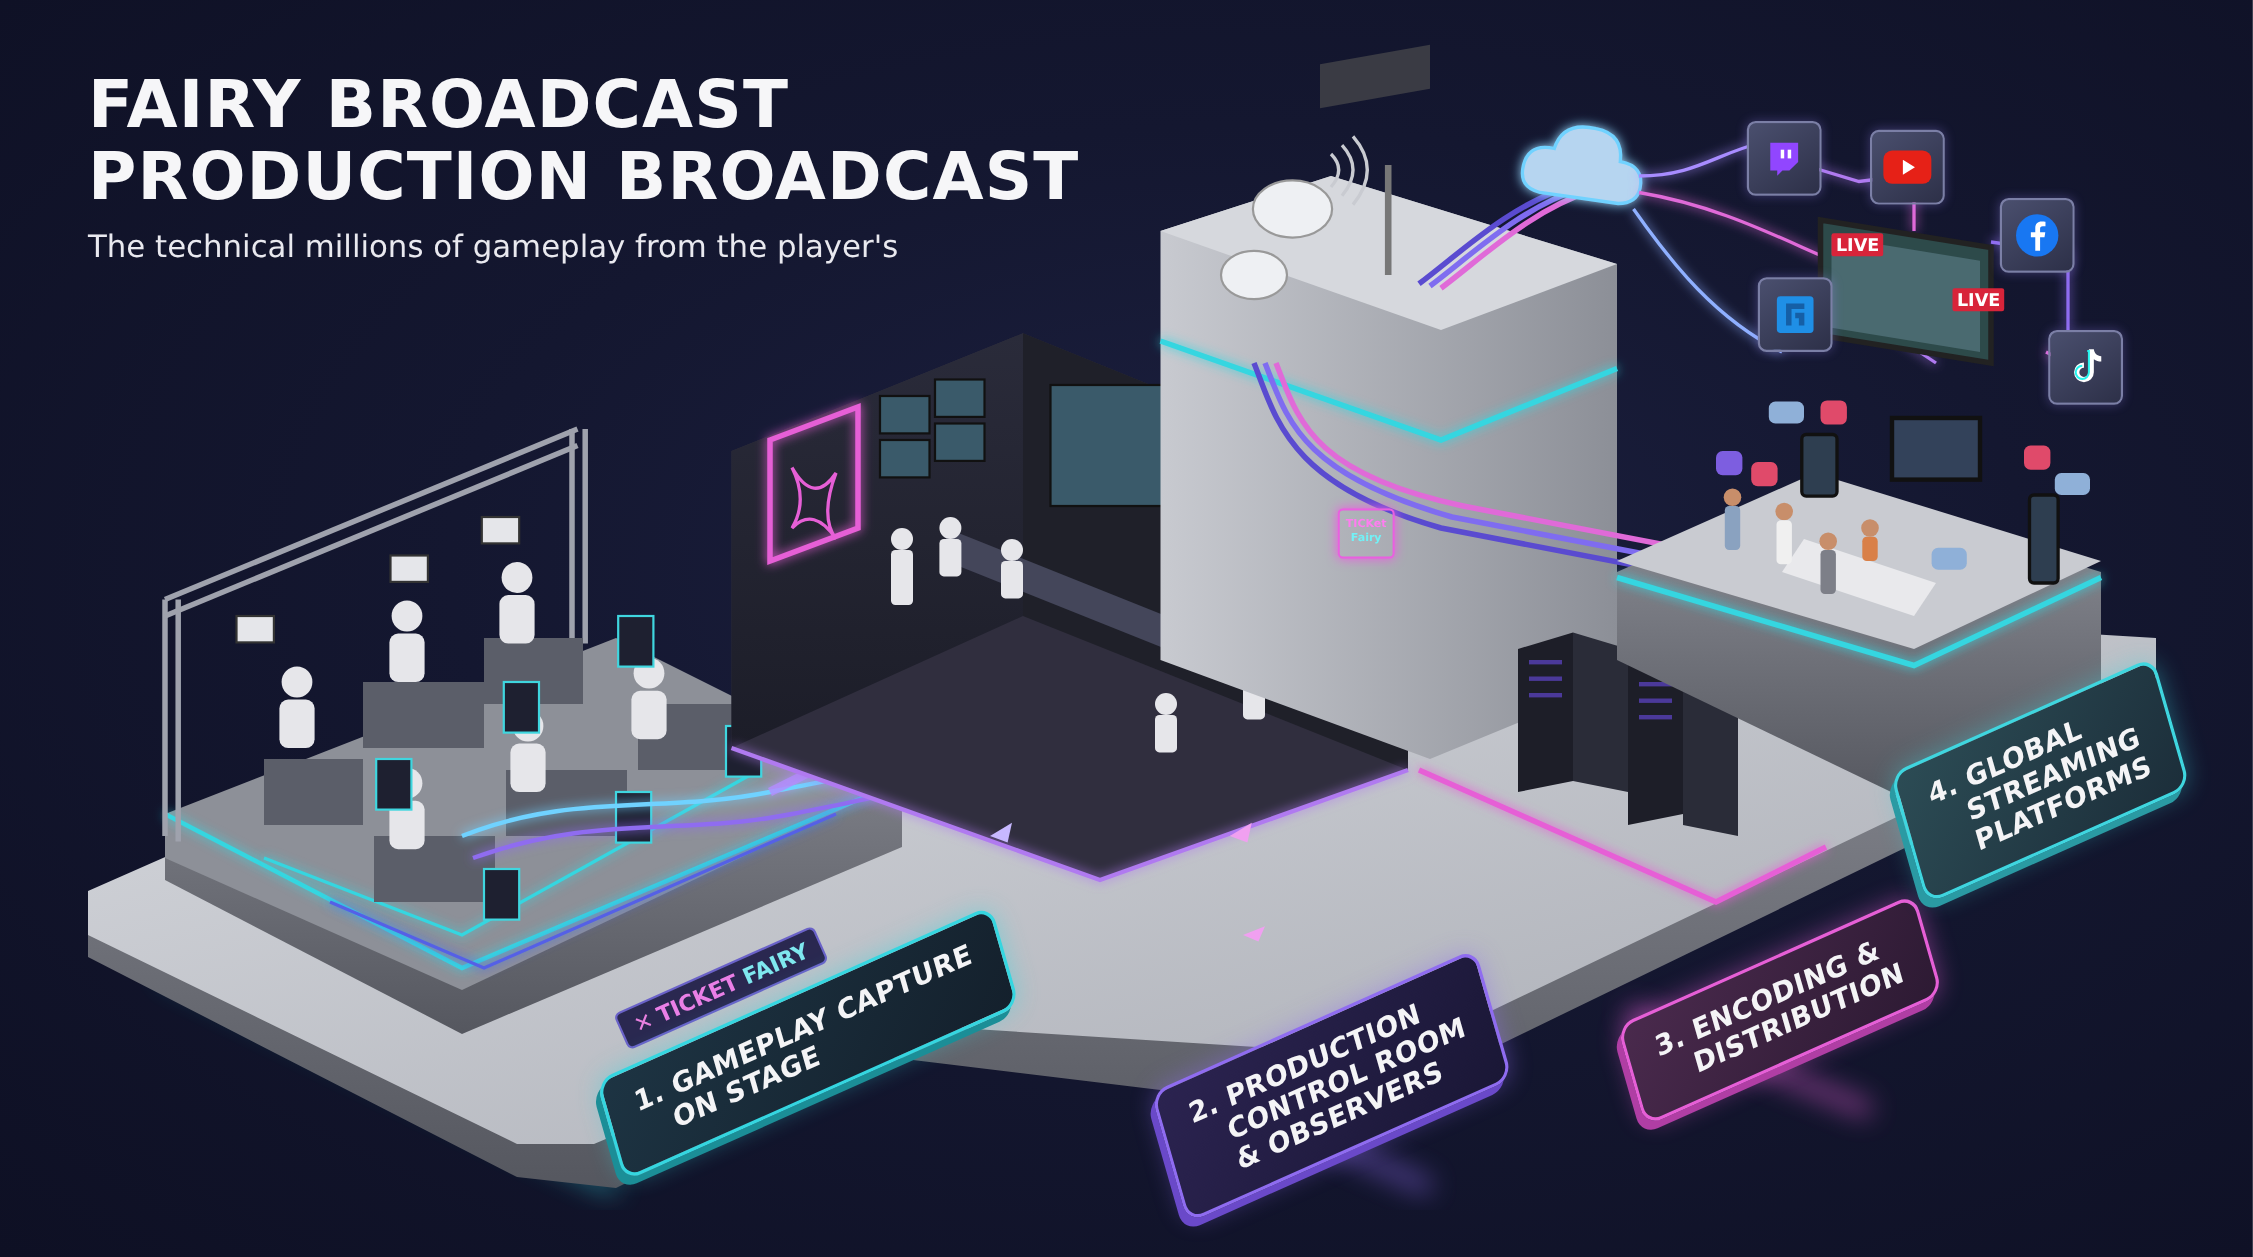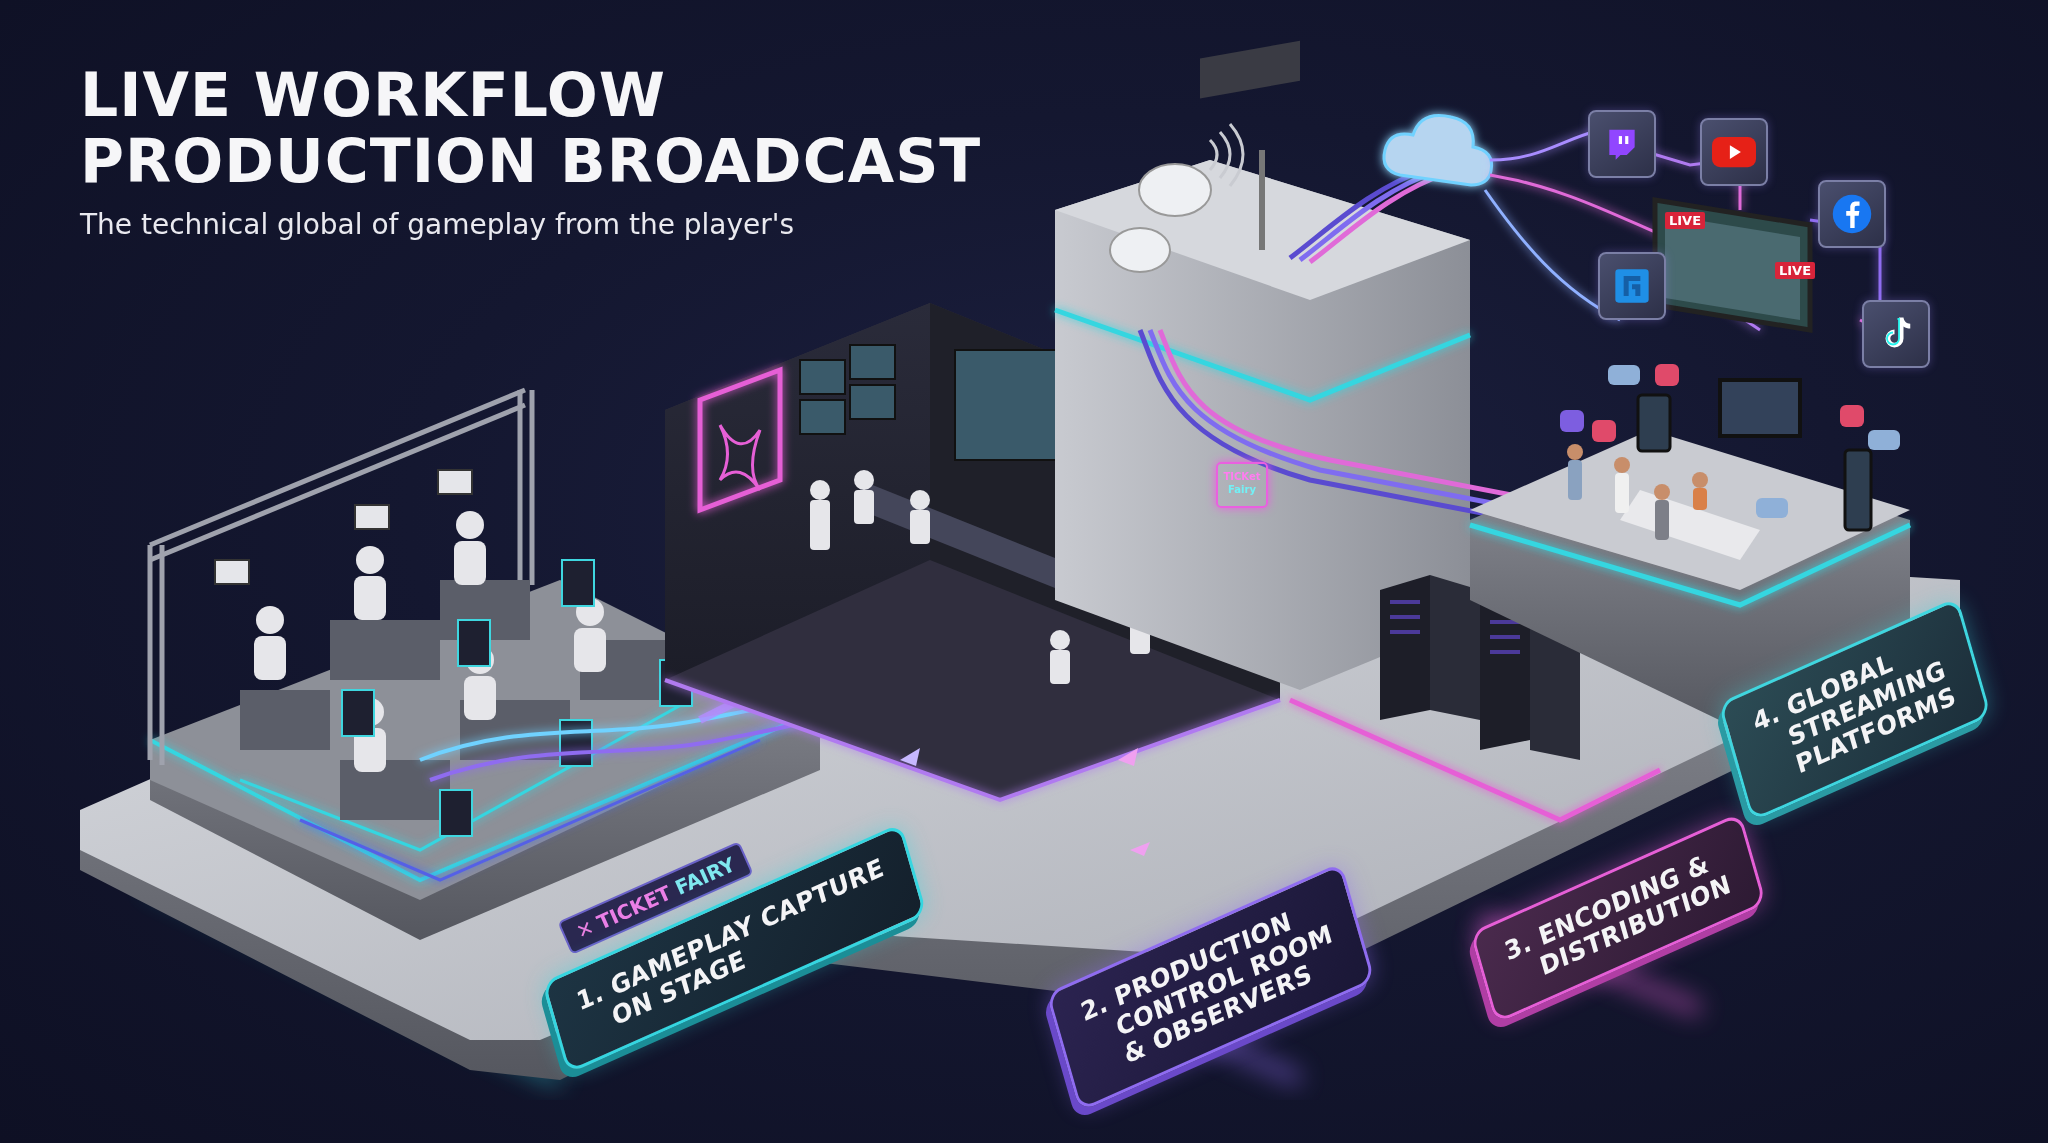--- a/index.html
+++ b/index.html
@@ -23,21 +23,21 @@
         border:3px solid #3fd6df;box-shadow:-6px 6px 0 #2a9aa3, 0 0 22px rgba(63,214,223,.4);}
   .brand{position:absolute;left:556px;top:880px;transform:rotate(-24deg);background:#2a2850;border:2px solid #6a62c8;
     border-radius:6px;padding:4px 12px;font-weight:bold;font-size:20px;}
   .brand .t1{color:#ea7fe6;}
   .brand .t2{color:#7fe8ef;}
   .brand .x{color:#e880e0;margin-right:6px;}
   .neon-sign{position:absolute;left:1216px;top:462px;width:52px;height:46px;border:2px solid #ea5fe0;border-radius:5px;
     box-shadow:0 0 10px #ea5fe0;font-size:10px;line-height:13px;text-align:center;font-weight:bold;padding-top:6px;box-sizing:border-box;}
   .neon-sign .a{color:#ff7cf0;display:block;}
   .neon-sign .b{color:#72f1f6;display:block;}
-  .live{position:absolute;font-size:13px;font-weight:bold;color:#fff;background:#d8243a;padding:1px 4px;border-radius:2px;}
+  .live{position:absolute;font-size:16px;font-weight:bold;color:#fff;background:#d8243a;padding:1px 4px;border-radius:2px;}
   .platform{position:absolute;width:64px;height:64px;border-radius:8px;background:linear-gradient(145deg,#4a4f6e,#2d3048);
     border:2px solid #7b7fa6;display:flex;align-items:center;justify-content:center;box-shadow:0 0 10px rgba(160,140,255,.3);}
 </style>
 </head>
 <body>
 
 <svg id="scene" width="2048" height="1143" viewBox="0 0 2048 1143">
   <defs>
     <linearGradient id="slab" x1="0" y1="0" x2="1" y2="1">
       <stop offset="0" stop-color="#d9dbe0"></stop>
@@ -267,25 +267,25 @@
     <path d="M1860 320 L1900 340" stroke="#e06ad8"></path>
   </g>
 
   <g>
     <path d="M1655 200 L1810 225 L1810 330 L1655 305 Z" fill="#2d4a4a" stroke="#222" stroke-width="5"></path>
     <path d="M1665 215 L1800 237 L1800 320 L1665 298 Z" fill="#4a6a70"></path>
   </g>
 </svg>
 
 <div id="title" class="abs">
-  <div>LIVE WORKFLOW</div>
+  <div>FAIRY BROADCAST</div>
   <div>PRODUCTION BROADCAST</div>
 </div>
 <div id="subtitle" class="abs">
-  <div>The technical global of gameplay from the player's</div>
+  <div>The technical millions of gameplay from the player's</div>
 </div>
 
 <div class="platform" style="left:1588px;top:110px;">
   <svg width="38" height="38" viewBox="0 0 24 24">
       <path d="M4 3h16v11l-5 5h-4l-3 3v-3H4z" fill="#9146ff"></path>
       <rect x="10" y="7" width="2" height="5" fill="#fff"></rect>
       <rect x="14" y="7" width="2" height="5" fill="#fff"></rect>
     </svg>
 </div>
 <div class="platform" style="left:1700px;top:118px;">

